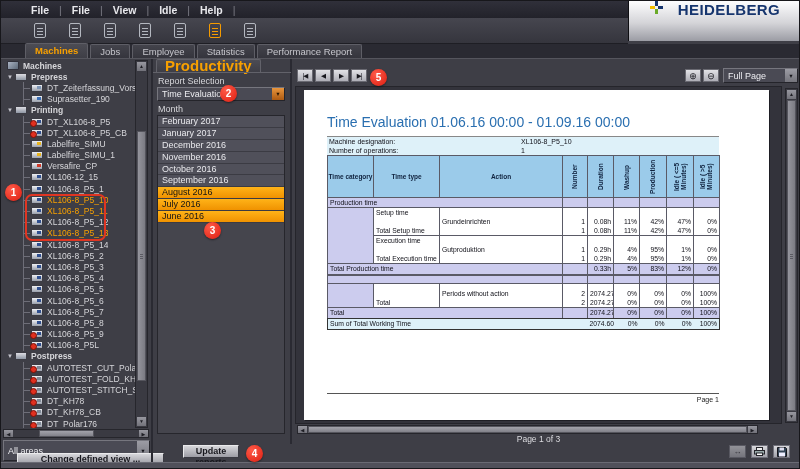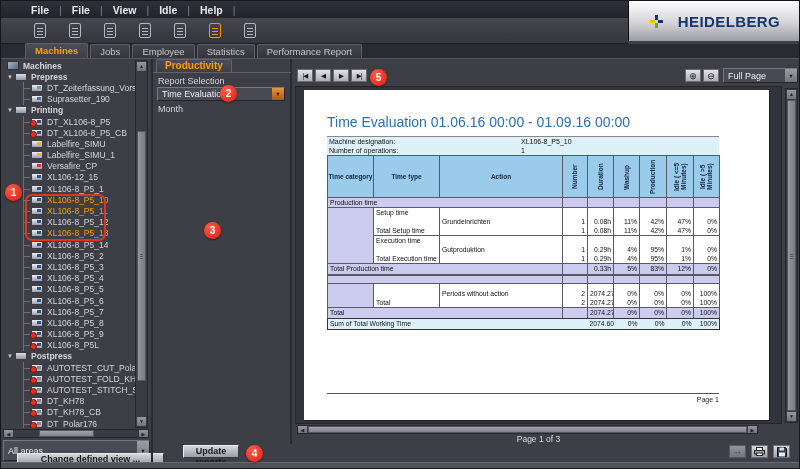--- a/index.html
+++ b/index.html
@@ -9,21 +9,21 @@
   
   .menubar{position:absolute;left:0;top:0;width:627px;height:17px;background:linear-gradient(#30303a,#22222a);display:flex;align-items:center;padding-left:24px;}
   .menu-item{color:#e8e8ec;font-size:10.5px;font-weight:bold;padding:0 4px 0 6px;cursor:default;}
   .menu-item::after{content:"|";color:#7c7c86;margin-left:10px;font-weight:normal;}
   .toolbar{position:absolute;left:0;top:17px;width:627px;height:26px;background:linear-gradient(#46464f,#35353d);border-bottom:1px solid #1e1e24;display:flex;align-items:center;gap:15px;padding-left:29px;}
   .tbtn{width:20px;height:20px;display:flex;align-items:center;justify-content:center;}
   .doc{width:12px;height:15px;border:1px solid #b4b8c0;border-radius:2px;position:relative;}
   .doc::before{content:"";position:absolute;left:2px;right:2px;top:4px;height:1px;background:#b4b8c0;box-shadow:0 3px 0 #b4b8c0,0 6px 0 #b4b8c0;}
   .tbtn.active .doc{border-color:#f59b00;}
   .tbtn.active .doc::before{background:#f59b00;box-shadow:0 3px 0 #f59b00,0 6px 0 #f59b00;}
-  .logo{position:absolute;left:627px;top:0;width:173px;height:40px;background:linear-gradient(#fdfdfe,#d4d4d8 55%,#9b9ca4);border-left:1px solid #0e0e12;display:flex;align-items:center;justify-content:center;gap:15px;}
+  .logo{position:absolute;left:627px;top:0;width:173px;height:40px;background:linear-gradient(#fdfdfe,#d4d4d8 55%,#9b9ca4);border-left:1px solid #0e0e12;display:flex;align-items:flex-start;justify-content:center;gap:15px;}
   .logo-text{font-size:15px;font-weight:bold;color:#16356e;letter-spacing:.4px;}
   .plus{position:relative;width:13px;height:13px;flex:none;}
   .plus span{position:absolute;}
   .arm-left{left:0;top:5px;width:5px;height:3px;background:#f2c000;}
   .arm-right{right:0;top:5px;width:5px;height:3px;background:#16356e;}
   .arm-top{left:5px;top:0;width:3px;height:5px;background:#16356e;}
   .arm-bottom{left:5px;bottom:0;width:3px;height:5px;background:#6aaa28;}
 
   .tabbar{position:absolute;left:0;top:43px;width:800px;height:15px;background:#2a2a32;border-bottom:1px solid #55555d;display:flex;align-items:flex-end;padding-left:24px;gap:2px;}
   .tab{height:14px;line-height:13px;padding:0 9px;font-size:9.5px;color:#c6c6cc;background:linear-gradient(#43434b,#35353d);border:1px solid #5e5e66;border-bottom:none;border-radius:2px 2px 0 0;white-space:nowrap;}
@@ -70,21 +70,21 @@
   .dd-btn{width:12px;align-self:stretch;background:linear-gradient(#9c9ca4,#74747c);color:#16161c;font-size:5.5px;display:flex;align-items:center;justify-content:center;flex:none;}
   .dd-btn.orange{background:linear-gradient(#e8953c,#ad5a12);color:#2c1600;}
   .area-select{left:2px;top:439px;width:147px;height:21px;}
   .gbtn{background:linear-gradient(#d6d6da,#9c9ca4);border:1px solid #eaeaec;border-bottom-color:#3a3a42;border-right-color:#3a3a42;color:#17171d;font-weight:bold;text-align:center;position:absolute;}
   .change-view{left:16px;top:452px;width:147px;height:12px;font-size:9px;line-height:10px;}
 
   .vline-left{position:absolute;left:150px;top:58px;width:2px;height:411px;background:#2a2a32;}
   .vline-mid{position:absolute;left:289px;top:58px;width:2px;height:385px;background:#2a2a32;}
 
   
-  .prod-tab{position:absolute;left:155px;top:58px;height:13px;padding:0 8px;background:linear-gradient(#4c4c54,#3e3e46);border:1px solid #62626a;border-bottom:none;border-radius:2px 2px 0 0;font-size:10px;font-weight:bold;color:#f7a000;line-height:12px;}
+  .prod-tab{position:absolute;left:155px;top:58px;height:13px;padding:0 8px;background:linear-gradient(#4c4c54,#3e3e46);border:1px solid #62626a;border-bottom:none;border-radius:2px 2px 0 0;font-size:15px;font-weight:bold;color:#f7a000;line-height:12px;}
   .mid-rule{position:absolute;left:152px;top:71px;width:138px;height:1px;background:#62626a;}
   .flabel{position:absolute;font-size:9px;color:#d6d6da;}
   .rs-label{left:157px;top:75px;}
   .report-select{left:156px;top:86px;width:128px;height:14px;}
   .month-label{left:157px;top:103px;}
   .month-list{position:absolute;left:156px;top:114px;width:128px;height:319px;background:#45454d;border:1px solid #26262c;overflow:hidden;}
   .mrow{height:11.9px;line-height:11.5px;padding-left:4px;font-size:9px;color:#e8e8ec;background:#50505a;border-bottom:1px solid #3b3b43;}
   .mrow.selected{background:linear-gradient(#ffb318,#f09200);color:#141414;}
 
   .update-btn{left:182px;top:444px;width:56px;height:13px;font-size:9px;line-height:11px;}
@@ -415,20 +415,32 @@
   <div class="vline-mid"></div>
 
   <div class="prod-tab">Productivity</div>
   <div class="mid-rule"></div>
   <div class="flabel rs-label">Report Selection</div>
   <div class="select report-select">
     <span class="val">Time Evaluation</span>
     <span class="dd-btn orange">▼</span>
   </div>
   <div class="flabel month-label">Month</div>
+  <div class="month-list">
+
+  <div class="mrow">February 2017</div>
+      <div class="mrow">January 2017</div>
+      <div class="mrow">December 2016</div>
+      <div class="mrow">November 2016</div>
+      <div class="mrow">October 2016</div>
+      <div class="mrow">September 2016</div>
+      <div class="mrow selected">August 2016</div>
+      <div class="mrow selected">July 2016</div>
+      <div class="mrow selected">June 2016</div>
+    </div>
   <div class="gbtn update-btn">Update reports</div>
   <div class="updated-text">Updated: 2/27/17 3:43 PM</div>
 
   <button class="navbtn" style="left:296px;">|◀</button>
   <button class="navbtn" style="left:314px;">◀</button>
   <button class="navbtn" style="left:332px;">▶</button>
   <button class="navbtn" style="left:350px;">▶|</button>
   <button class="zoombtn" style="left:684px;">⊕</button>
   <button class="zoombtn" style="left:702px;">⊖</button>
   <div class="select fullpage-select">

